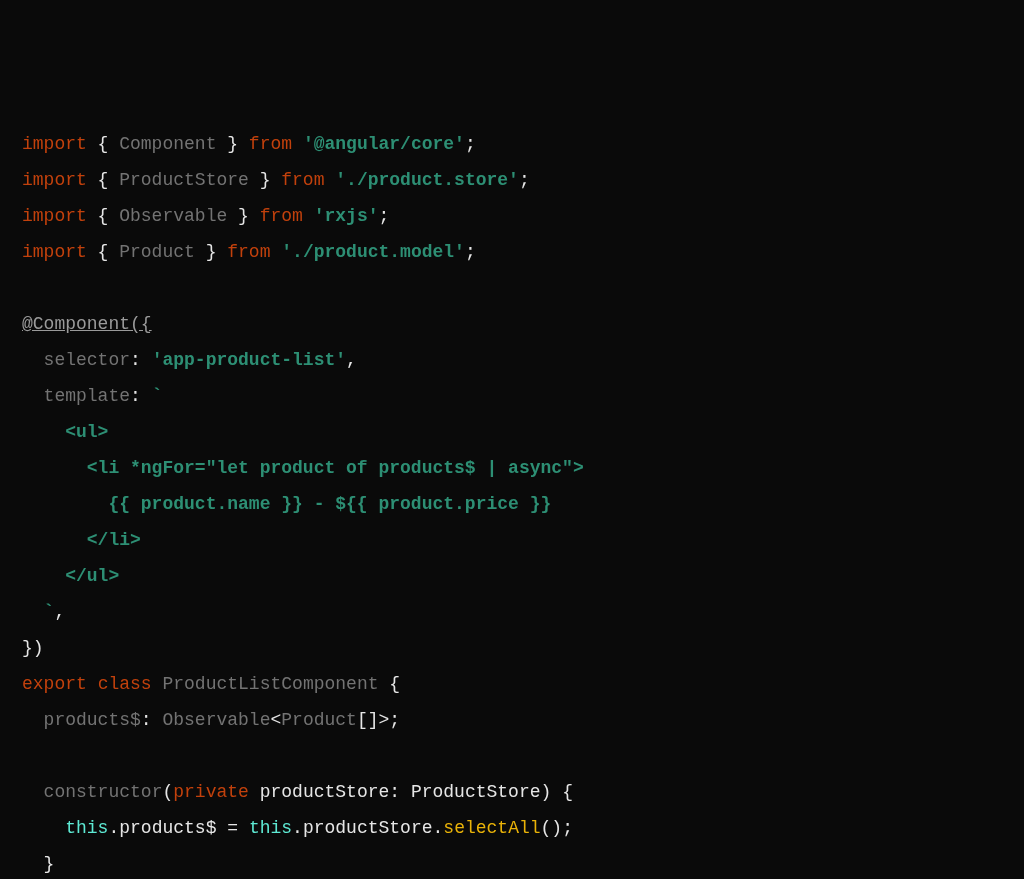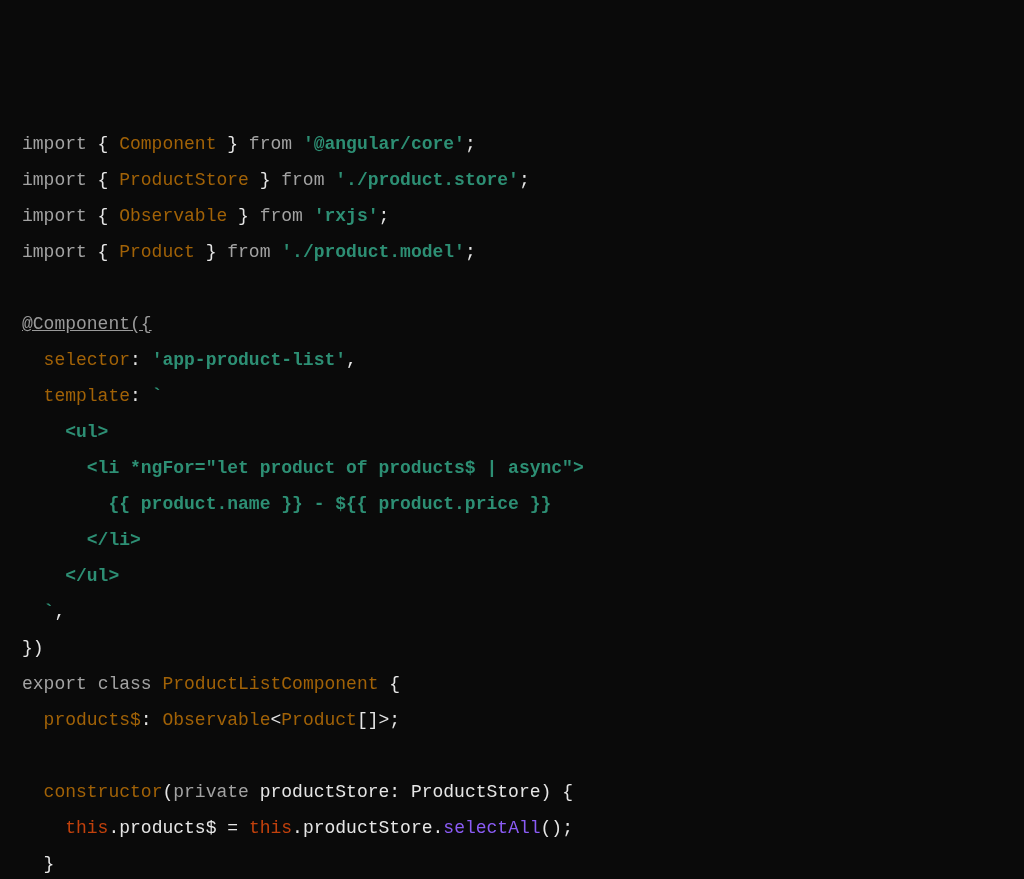--- a/index.html
+++ b/index.html
@@ -5,28 +5,28 @@
   * { margin:0; padding:0; box-sizing:border-box; }
   html,body{ width:1024px; height:879px; background:#0a0a0a; }
   body{
     font-family: "SFMono-Regular", ui-monospace, "Menlo", "Consolas", "Liberation Mono", monospace;
     font-size:18px;
     line-height:36px;
     padding:18px 22px;
     color:#e6e6e6;
     white-space:pre;
   }
-  .kw   { color:#a3a3a3; }     
-  .name { color:#a16207; }     
+  .kw   { color:#c2410c; }     
+  .name { color:#737373; }     
   .str  { color:#2d8f74;font-weight:bold; }     
   .pun  { color:#e6e6e6; }     
   .deco { color:#9a9a9a;text-decoration:underline; }     
   .id   { color:#e6e6e6;font-family:Liberation Mono, monospace; }     
-  .call { color:#8b5cf6; }     
-  .this { color:#c2410c; }
+  .call { color:#eab308; }     
+  .this { color:#5eead4; }
 </style>
 </head>
 <body>
 
 
 <div id="code-block"><div><span class="kw">import</span><span class="pun"> { </span><span class="name">Component</span><span class="pun"> } </span><span class="kw">from</span><span class="pun"> </span><span class="str">'@angular/core'</span><span class="pun">;</span></div><div><span class="kw">import</span><span class="pun"> { </span><span class="name">ProductStore</span><span class="pun"> } </span><span class="kw">from</span><span class="pun"> </span><span class="str">'./product.store'</span><span class="pun">;</span></div><div><span class="kw">import</span><span class="pun"> { </span><span class="name">Observable</span><span class="pun"> } </span><span class="kw">from</span><span class="pun"> </span><span class="str">'rxjs'</span><span class="pun">;</span></div><div><span class="kw">import</span><span class="pun"> { </span><span class="name">Product</span><span class="pun"> } </span><span class="kw">from</span><span class="pun"> </span><span class="str">'./product.model'</span><span class="pun">;</span></div><div>&nbsp;</div><div><span class="deco">@Component</span><span class="deco">({</span></div><div><span class="pun">  </span><span class="name">selector</span><span class="pun">: </span><span class="str">'app-product-list'</span><span class="pun">,</span></div><div><span class="pun">  </span><span class="name">template</span><span class="pun">: </span><span class="str">`</span></div><div><span class="str">    &lt;ul&gt;</span></div><div><span class="str">      &lt;li *ngFor="let product of products$ | async"&gt;</span></div><div><span class="str">        {{ product.name }} - ${{ product.price }}</span></div><div><span class="str">      &lt;/li&gt;</span></div><div><span class="str">    &lt;/ul&gt;</span></div><div><span class="str">  `</span><span class="pun">,</span></div><div><span class="pun">})</span></div><div><span class="kw">export</span><span class="pun"> </span><span class="kw">class</span><span class="pun"> </span><span class="name">ProductListComponent</span><span class="pun"> {</span></div><div><span class="pun">  </span><span class="name">products$</span><span class="pun">: </span><span class="name">Observable</span><span class="pun">&lt;</span><span class="name">Product</span><span class="pun">[]&gt;;</span></div><div>&nbsp;</div><div><span class="pun">  </span><span class="name">constructor</span><span class="pun">(</span><span class="kw">private</span><span class="id"> productStore: ProductStore) {</span></div><div><span class="pun">    </span><span class="this">this</span><span class="id">.products$ = </span><span class="this">this</span><span class="id">.productStore.</span><span class="call">selectAll</span><span class="pun">();</span></div><div><span class="pun">  }</span></div></div>
 
 
 
 </body></html>

